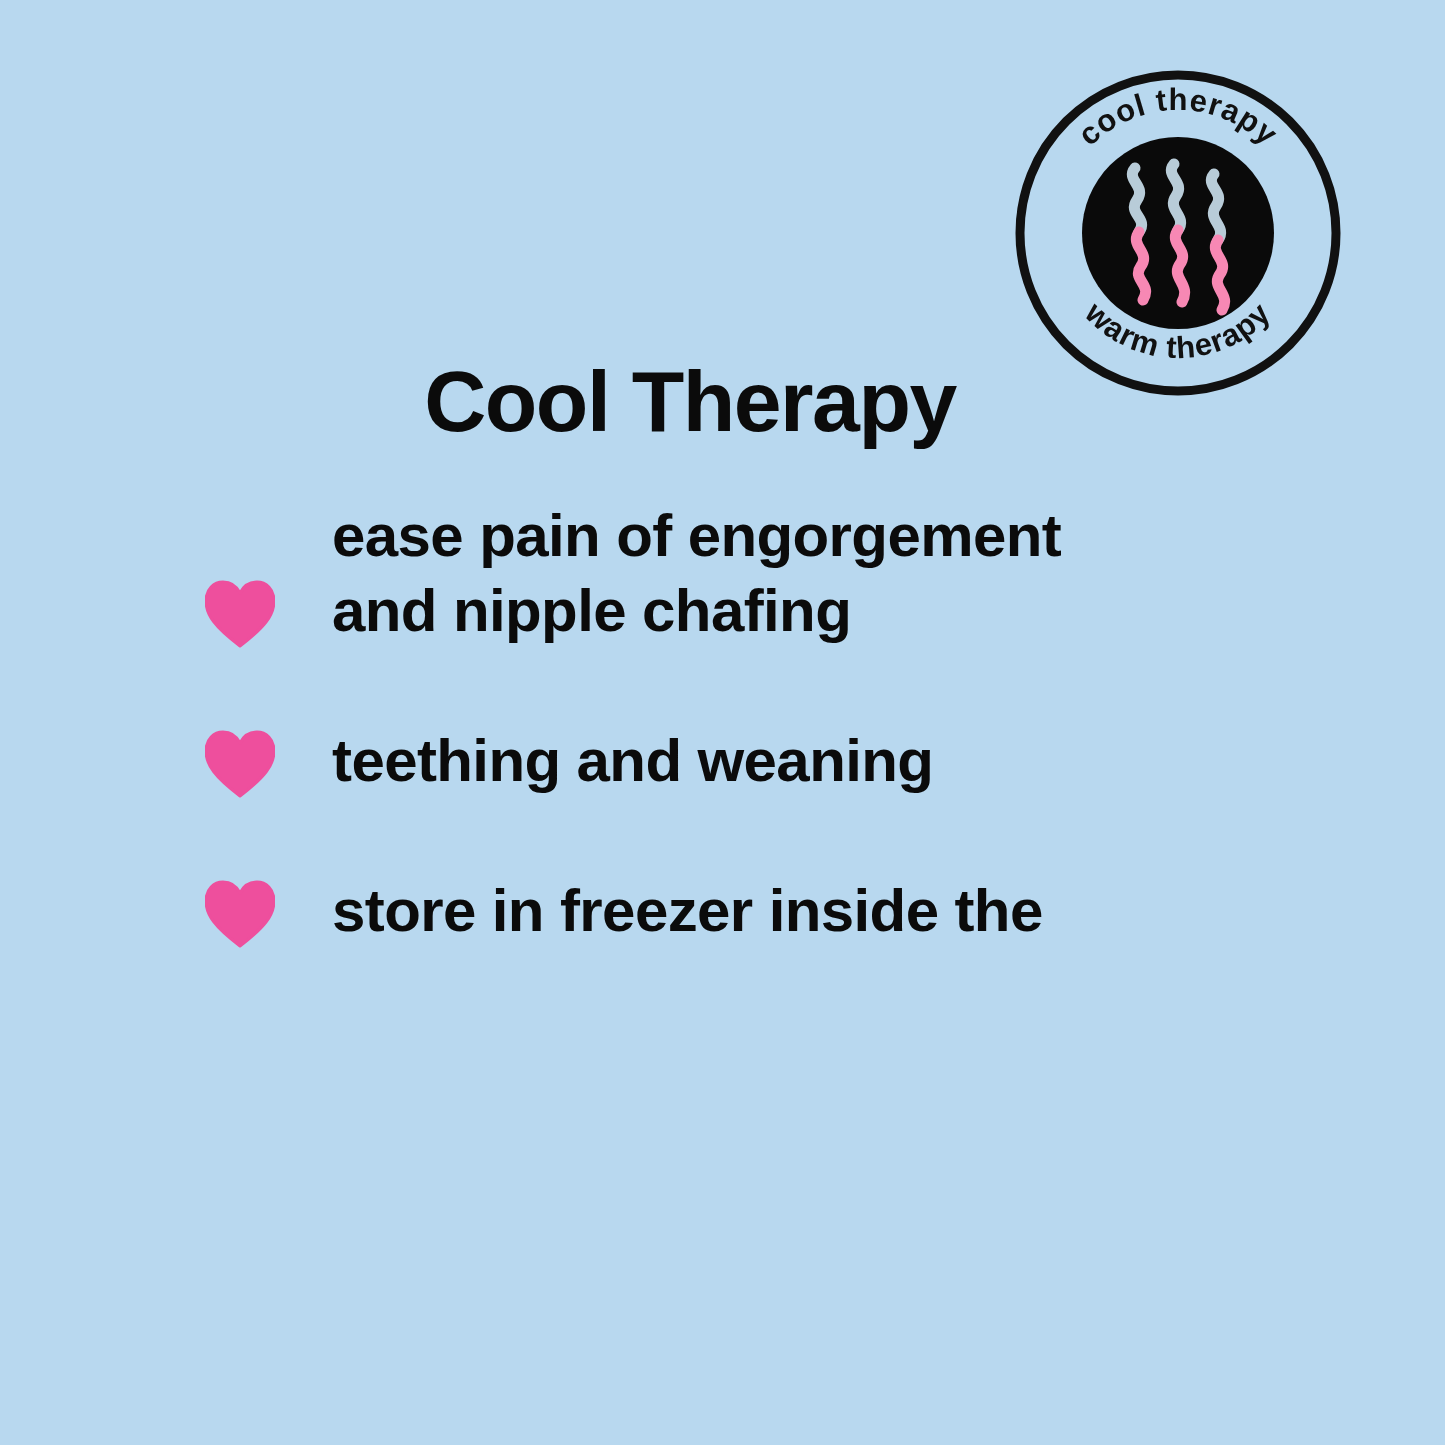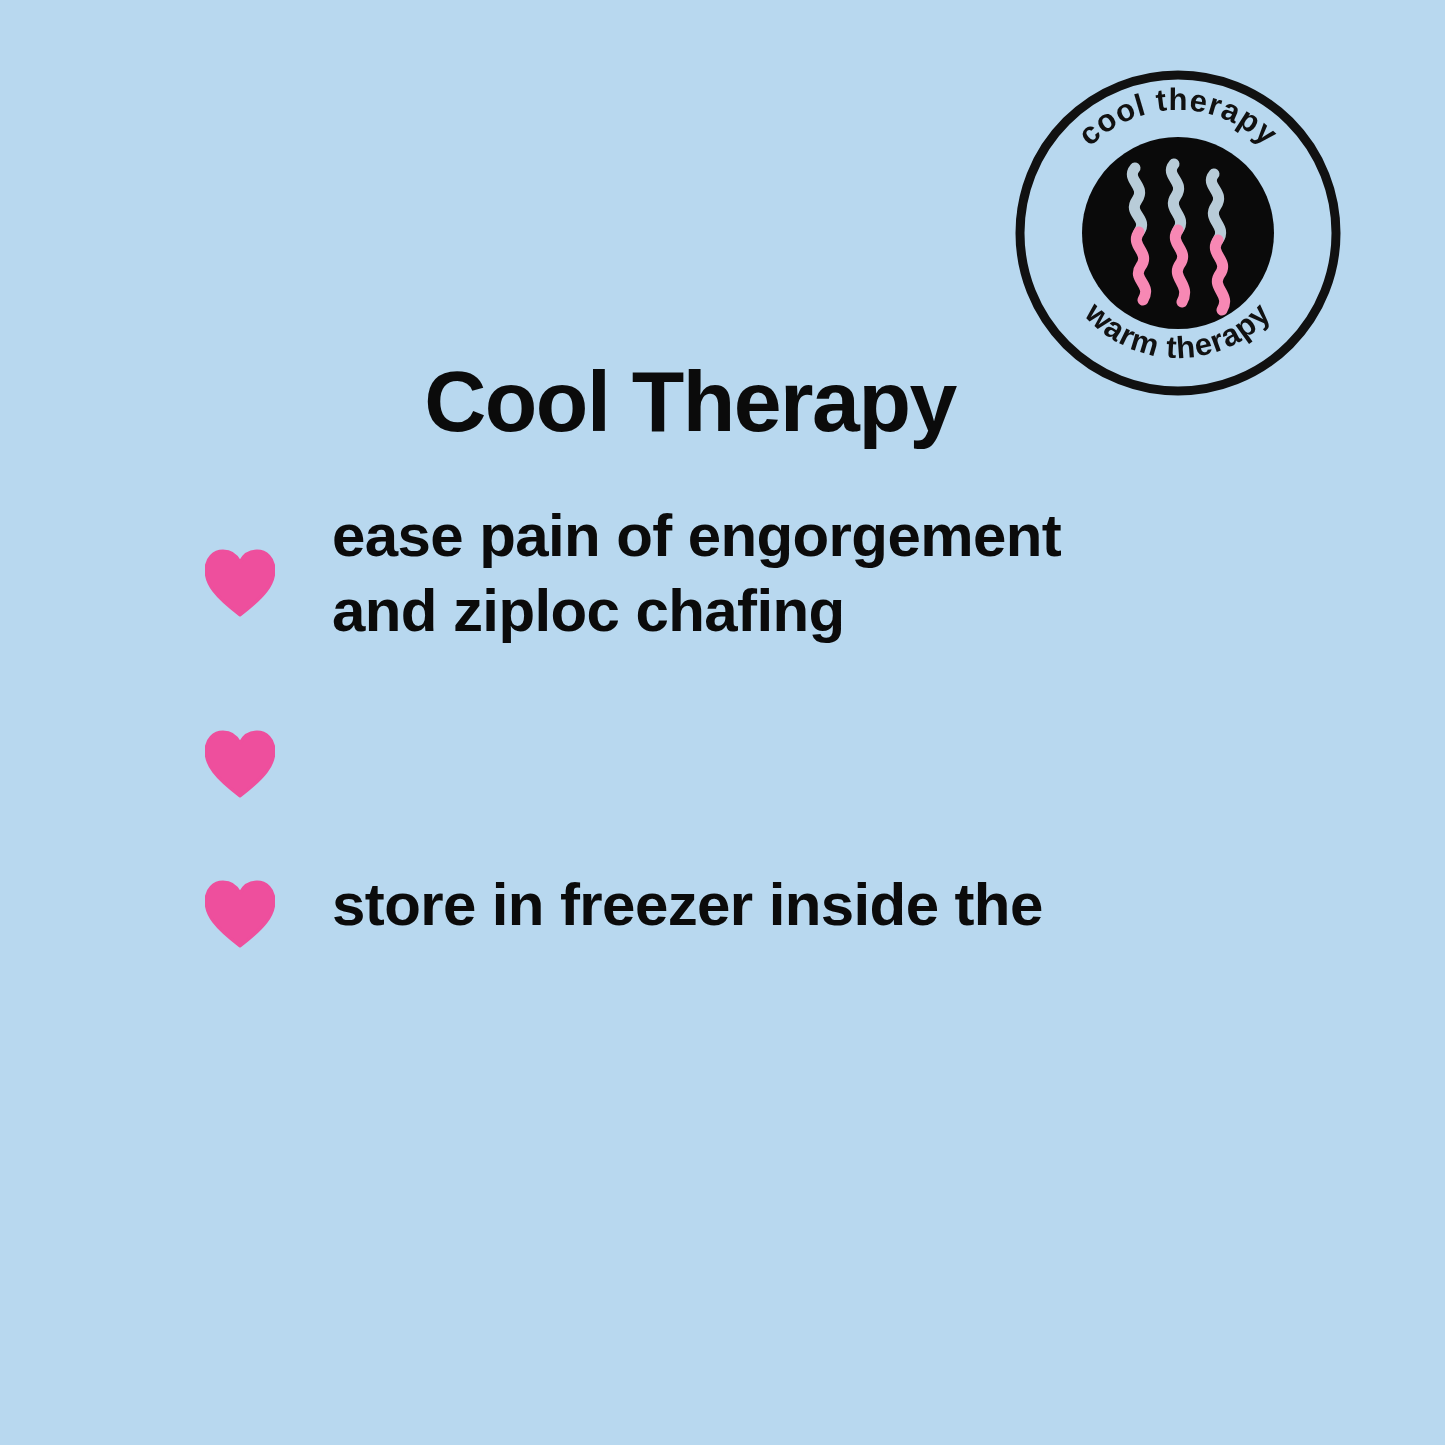--- a/index.html
+++ b/index.html
@@ -52,21 +52,21 @@
   
   .bullets {
     position: absolute;
     left: 205px;
     top: 498px;
     width: 1060px;
   }
   .bullet-row {
     position: relative;
     display: flex;
-    align-items: center;
+    align-items: flex-end;
     margin-bottom: 62px;
   }
   .bullet-row:last-child { margin-bottom: 0; margin-top: 32px; }
 
   .heart {
     flex: 0 0 auto;
     width: 70px;
     height: 68px;
     margin-top: 20px;
     margin-right: 57px;
@@ -126,31 +126,32 @@
   <div class="bullets">
 
     <div class="bullet-row">
       <span class="heart">
         <svg viewBox="0 0 70 68" xmlns="http://www.w3.org/2000/svg" aria-hidden="true">
           <path d="M35 66 C 10 47 1 35 1 21 C 1 9 9 2 18 2 C 26 2 32 7 35 13 C 38 7 44 2 52 2 C 61 2 69 9 69 21 C 69 35 60 47 35 66 Z" fill="#ee4f9d" stroke="#ee4f9d" stroke-width="3" stroke-linejoin="round"></path>
         </svg>
       </span>
       <span class="bullet-text">
         <span class="ln">ease pain of engorgement</span>
-        <span class="ln">and ziploc chafing</span>
+        <span class="ln">and nipple chafing</span>
       </span>
     </div>
 
     <div class="bullet-row">
       <span class="heart">
         <svg viewBox="0 0 70 68" xmlns="http://www.w3.org/2000/svg" aria-hidden="true">
           <path d="M35 66 C 10 47 1 35 1 21 C 1 9 9 2 18 2 C 26 2 32 7 35 13 C 38 7 44 2 52 2 C 61 2 69 9 69 21 C 69 35 60 47 35 66 Z" fill="#ee4f9d" stroke="#ee4f9d" stroke-width="3" stroke-linejoin="round"></path>
         </svg>
       </span>
       <span class="bullet-text">
+        <span class="ln">teething and weaning</span>
       </span>
     </div>
 
     <div class="bullet-row">
       <span class="heart">
         <svg viewBox="0 0 70 68" xmlns="http://www.w3.org/2000/svg" aria-hidden="true">
           <path d="M35 66 C 10 47 1 35 1 21 C 1 9 9 2 18 2 C 26 2 32 7 35 13 C 38 7 44 2 52 2 C 61 2 69 9 69 21 C 69 35 60 47 35 66 Z" fill="#ee4f9d" stroke="#ee4f9d" stroke-width="3" stroke-linejoin="round"></path>
         </svg>
       </span>
       <span class="bullet-text">

